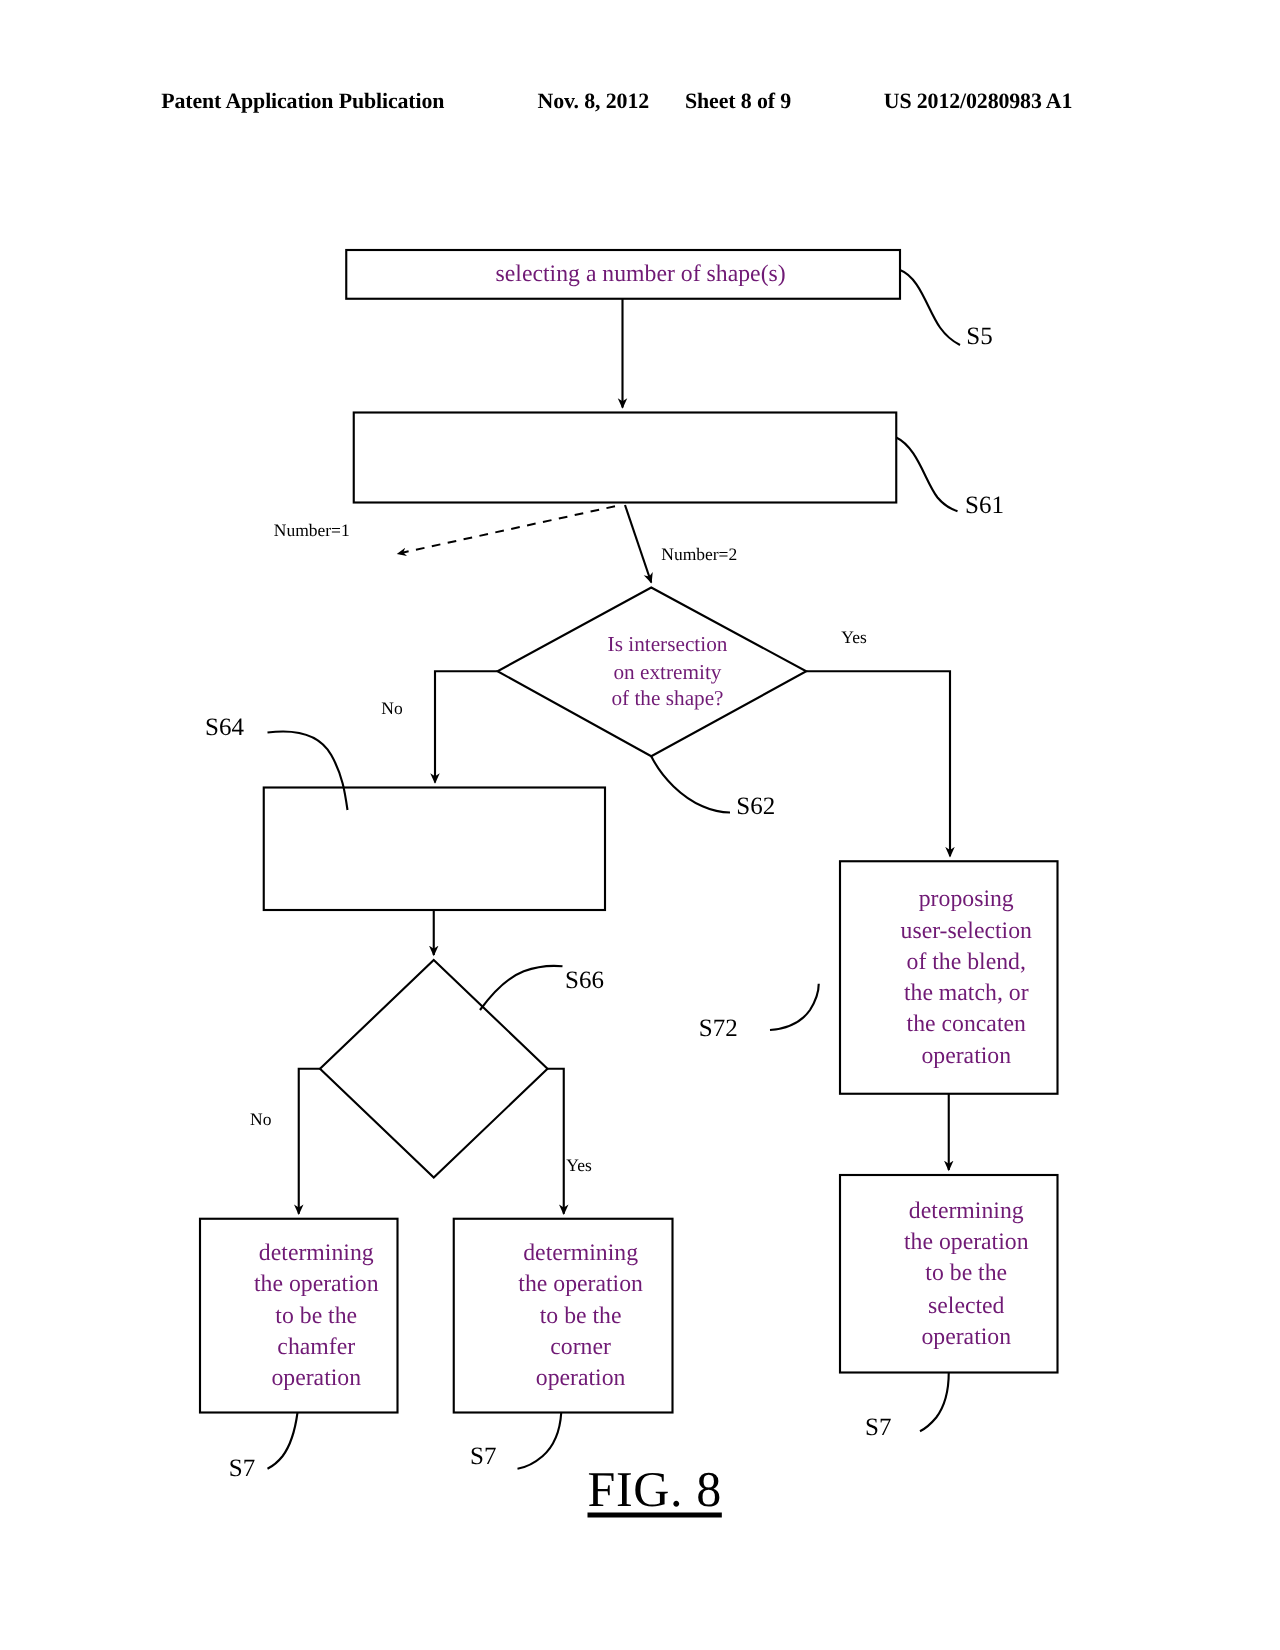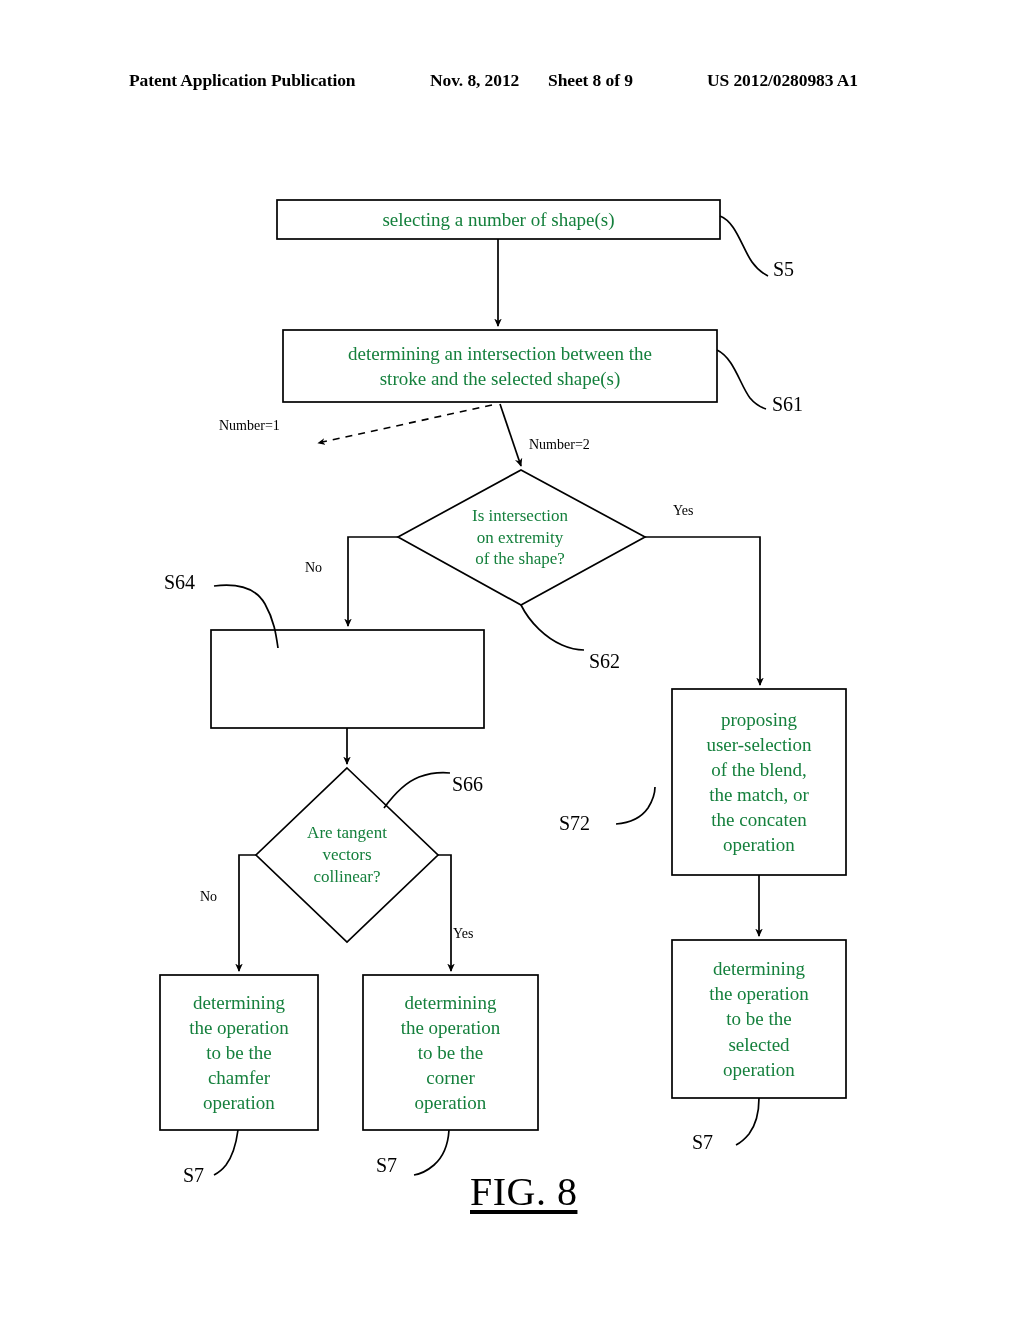--- a/index.html
+++ b/index.html
@@ -55,23 +55,24 @@
   
   .node-text {
     position: absolute;
     display: flex;
     align-items: center;
     justify-content: center;
     text-align: center;
     font-family: "Liberation Serif", "DejaVu Serif", serif;
     font-size: 19px;
     line-height: 1.32;
-    color: #15803d;
+    color: #701a75;
     pointer-events: none;
     white-space: pre-line;
+    margin-left: 14px;
   }
   .node-text.small {
     font-size: 17px;
     line-height: 1.28;
   }
 
   .ref-label {
     position: absolute;
     font-family: "Liberation Serif", "DejaVu Serif", serif;
     font-size: 20px;
@@ -171,31 +172,26 @@
 
     <path d="M238,1130 C236,1145 232,1157 226,1165 C222,1170 218,1173 214,1175" fill="none" stroke="#000" stroke-width="1.7"></path>
 
     <path d="M449,1130 C448,1146 442,1158 434,1165 C427,1171 420,1174 414,1175" fill="none" stroke="#000" stroke-width="1.7"></path>
 
     <path d="M759,1098 C759,1113 755,1126 749,1134 C744,1140 740,1143 736,1145" fill="none" stroke="#000" stroke-width="1.7"></path>
   </svg>
 
   <div class="node-text" style="left:277px; top:200px; width:443px; height:39px;">selecting a number of shape(s)</div>
 
-  <div class="node-text" style="left:283px; top:330px; width:434px; height:72px;">determining an intersection between the
-stroke and the selected shape(s)</div>
 
   <div class="node-text small" style="left:420px; top:490px; width:200px; height:95px;">Is intersection
 on extremity
 of the shape?</div>
 
 
-  <div class="node-text small" style="left:272px; top:812px; width:150px; height:86px;">Are tangent
-vectors
-collinear?</div>
 
   <div class="node-text" style="left:160px; top:975px; width:158px; height:155px;">determining
 the operation
 to be the
 chamfer
 operation</div>
 
   <div class="node-text" style="left:363px; top:975px; width:175px; height:155px;">determining
 the operation
 to be the
@@ -224,21 +220,21 @@
   <div class="edge-label" style="left:673px; top:503px;">Yes</div>
 
   <div class="edge-label" style="left:200px; top:889px;">No</div>
 
   <div class="edge-label" style="left:453px; top:926px;">Yes</div>
 
   <div class="ref-label" style="left:773px; top:258px;">S5</div>
 
   <div class="ref-label" style="left:772px; top:393px;">S61</div>
 
-  <div class="ref-label" style="left:589px; top:634px;margin-top:16px;">S62</div>
+  <div class="ref-label" style="left:589px; top:634px;">S62</div>
 
   <div class="ref-label" style="left:164px; top:571px;">S64</div>
 
   <div class="ref-label" style="left:452px; top:773px;">S66</div>
 
   <div class="ref-label" style="left:559px; top:812px;">S72</div>
 
   <div class="ref-label" style="left:183px; top:1164px;">S7</div>
 
   <div class="ref-label" style="left:376px; top:1154px;">S7</div>

